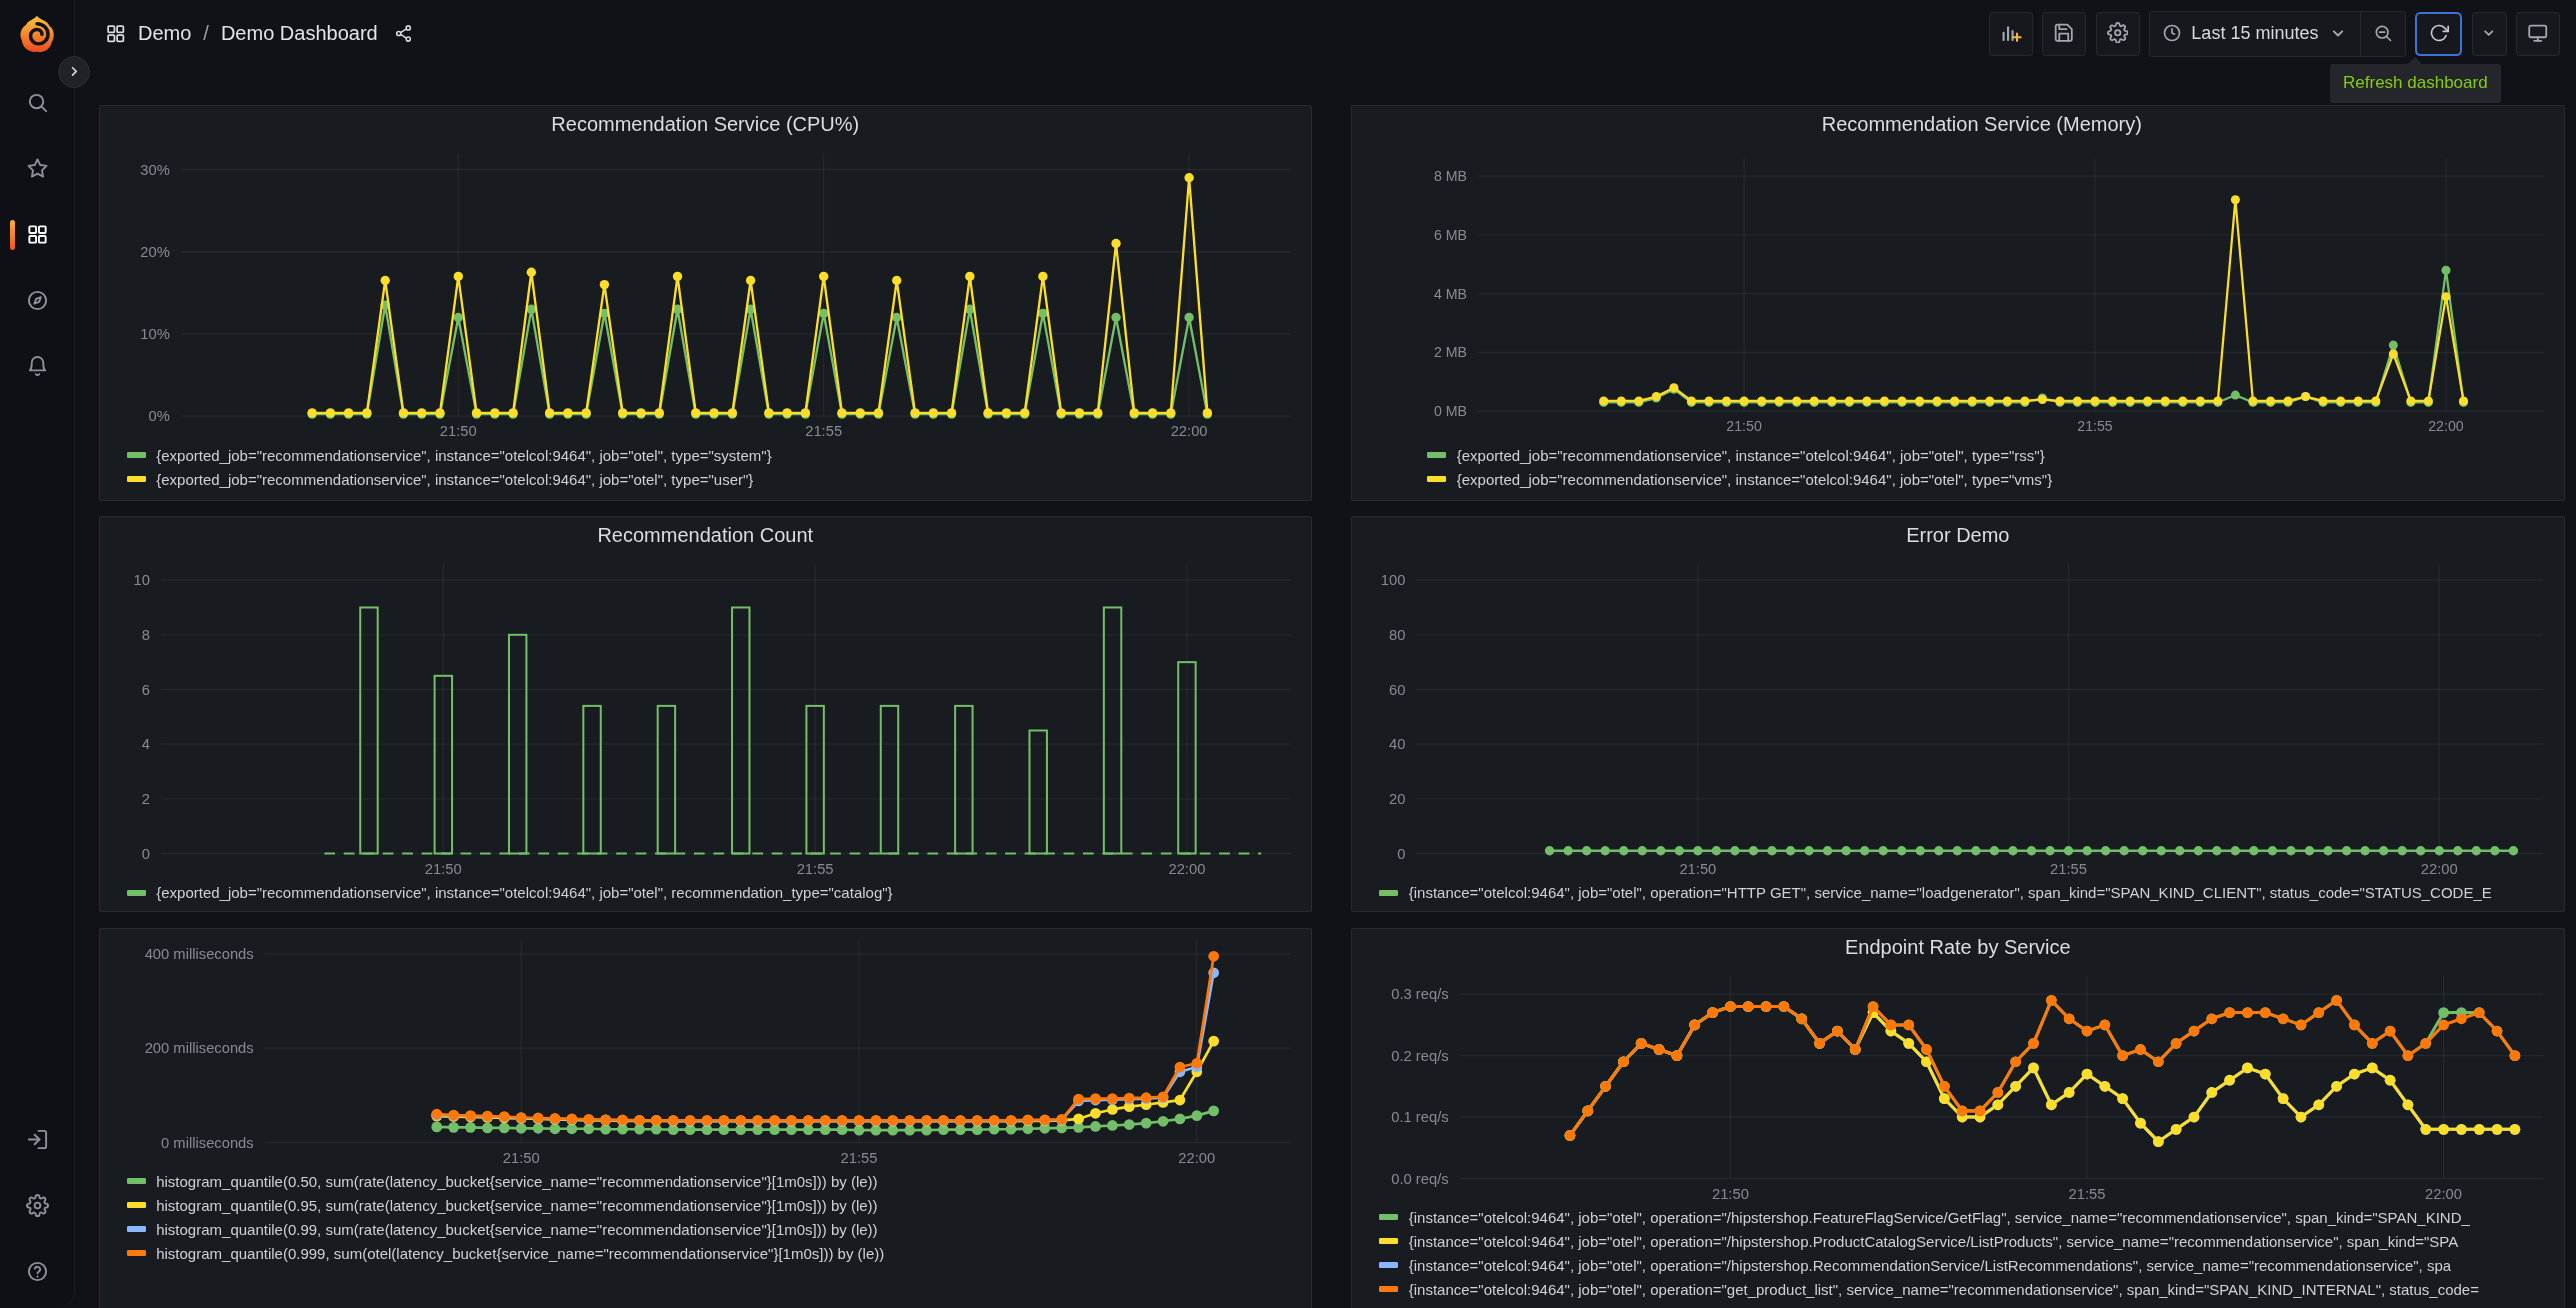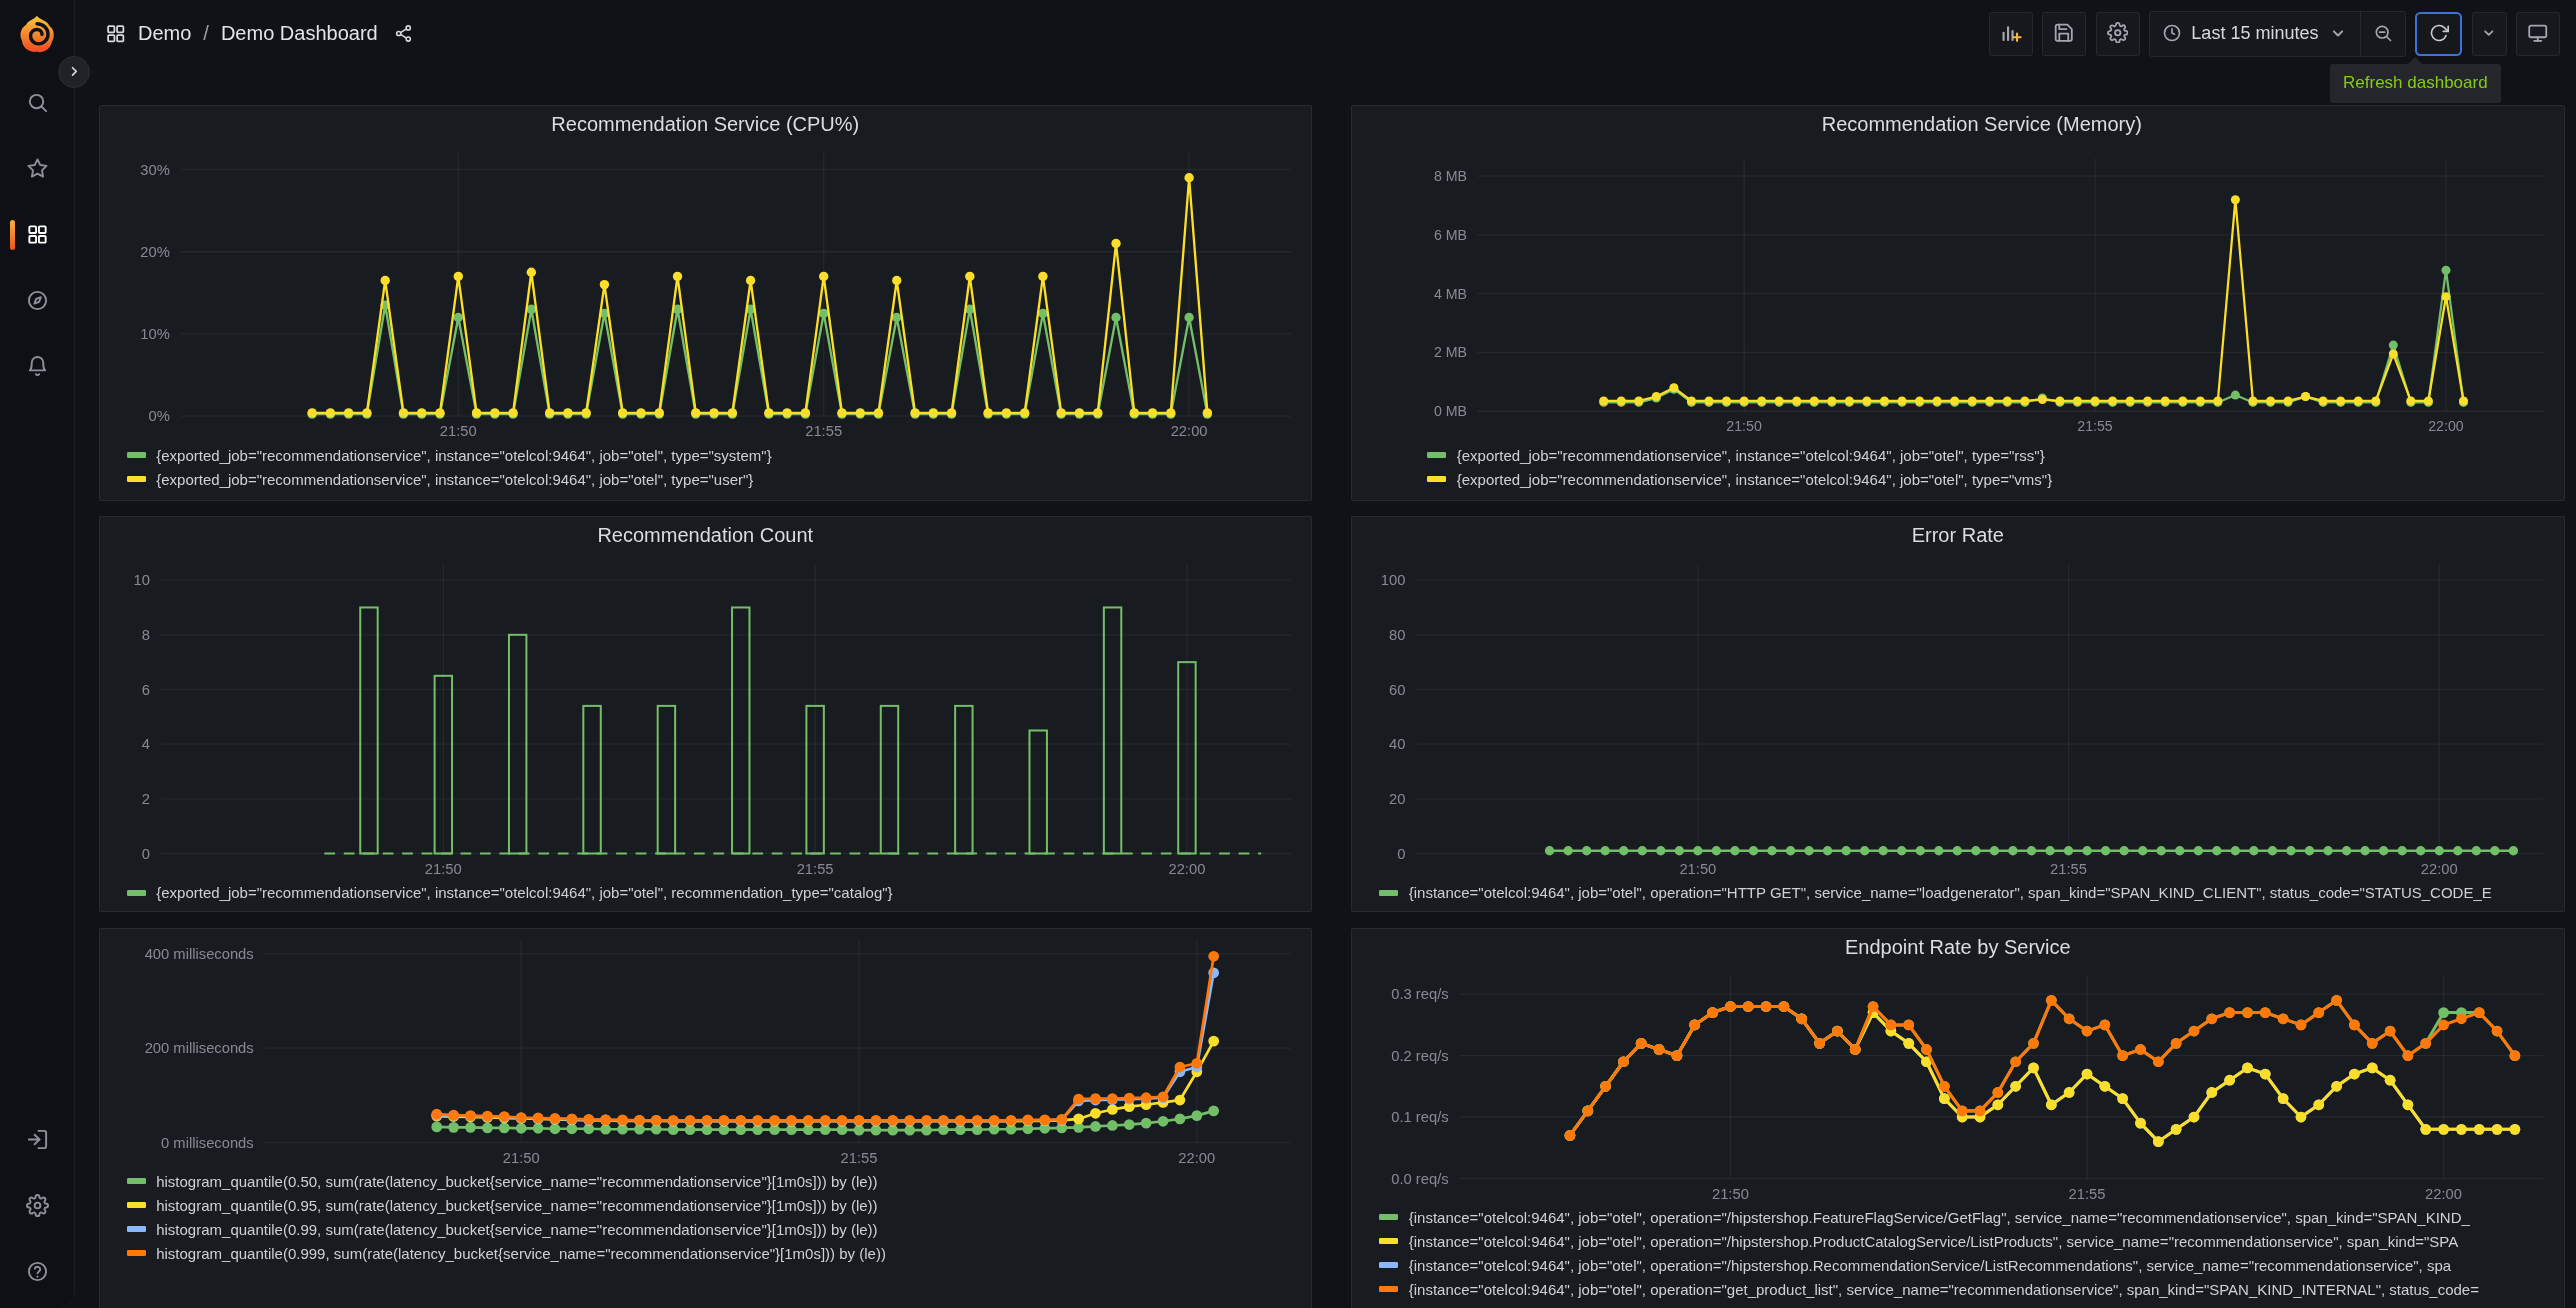--- a/index.html
+++ b/index.html
@@ -558,21 +558,21 @@
           <rect x="1606.8026315789473" y="162.71698113207543" width="26" height="285.28301886792457" fill="none" stroke="#73BF69" stroke-width="3"></rect>
         </svg>
         <div class="legend">
           <div class="legend-row">
             <span class="legend-swatch" style="background:#73BF69"></span>
             <span class="legend-label">{exported_job="recommendationservice", instance="otelcol:9464", job="otel", recommendation_type="catalog"}</span>
           </div>
         </div>
       </section>
       <section class="panel" style="height: 396px;">
-        <div class="panel-title">Error Rate</div>
+        <div class="panel-title">Error Demo</div>
         <svg class="chart-svg" height="326" viewBox="0 0 1805 486" width="1212">
           <line x1="95" y1="448" x2="1775" y2="448" stroke="rgba(204,204,220,0.07)" stroke-width="2"></line>
           <text x="79" y="448" dy="0.35em" text-anchor="end" fill="rgba(204,204,220,0.62)" font-size="22">0</text>
           <line x1="95" y1="366.49056603773585" x2="1775" y2="366.49056603773585" stroke="rgba(204,204,220,0.07)" stroke-width="2"></line>
           <text x="79" y="366.49056603773585" dy="0.35em" text-anchor="end" fill="rgba(204,204,220,0.62)" font-size="22">20</text>
           <line x1="95" y1="284.9811320754717" x2="1775" y2="284.9811320754717" stroke="rgba(204,204,220,0.07)" stroke-width="2"></line>
           <text x="79" y="284.9811320754717" dy="0.35em" text-anchor="end" fill="rgba(204,204,220,0.62)" font-size="22">40</text>
           <line x1="95" y1="203.47169811320757" x2="1775" y2="203.47169811320757" stroke="rgba(204,204,220,0.07)" stroke-width="2"></line>
           <text x="79" y="203.47169811320757" dy="0.35em" text-anchor="end" fill="rgba(204,204,220,0.62)" font-size="22">60</text>
           <line x1="95" y1="121.96226415094337" x2="1775" y2="121.96226415094337" stroke="rgba(204,204,220,0.07)" stroke-width="2"></line>
@@ -862,21 +862,21 @@
           <div class="legend-row">
             <span class="legend-swatch" style="background:#FADE2A"></span>
             <span class="legend-label">histogram_quantile(0.95, sum(rate(latency_bucket{service_name="recommendationservice"}[1m0s])) by (le))</span>
           </div>
           <div class="legend-row">
             <span class="legend-swatch" style="background:#8AB8FF"></span>
             <span class="legend-label">histogram_quantile(0.99, sum(rate(latency_bucket{service_name="recommendationservice"}[1m0s])) by (le))</span>
           </div>
           <div class="legend-row">
             <span class="legend-swatch" style="background:#FF780A"></span>
-            <span class="legend-label">histogram_quantile(0.999, sum(rate(latency_bucket{service_name="recommendationservice"}[1m0s])) by (le))</span>
+            <span class="legend-label">histogram_quantile(0.999, sum(otel(latency_bucket{service_name="recommendationservice"}[1m0s])) by (le))</span>
           </div>
         </div>
       </section>
       <section class="panel" style="height: 430px;">
         <div class="panel-title">Endpoint Rate by Service</div>
         <svg class="chart-svg" height="239" viewBox="0 0 1805 356" width="1212">
           <line x1="160" y1="318" x2="1775" y2="318" stroke="rgba(204,204,220,0.07)" stroke-width="2"></line>
           <text x="144" y="318" dy="0.35em" text-anchor="end" fill="rgba(204,204,220,0.62)" font-size="22">0.0 req/s</text>
           <line x1="160" y1="226.4848484848485" x2="1775" y2="226.4848484848485" stroke="rgba(204,204,220,0.07)" stroke-width="2"></line>
           <text x="144" y="226.4848484848485" dy="0.35em" text-anchor="end" fill="rgba(204,204,220,0.62)" font-size="22">0.1 req/s</text>

